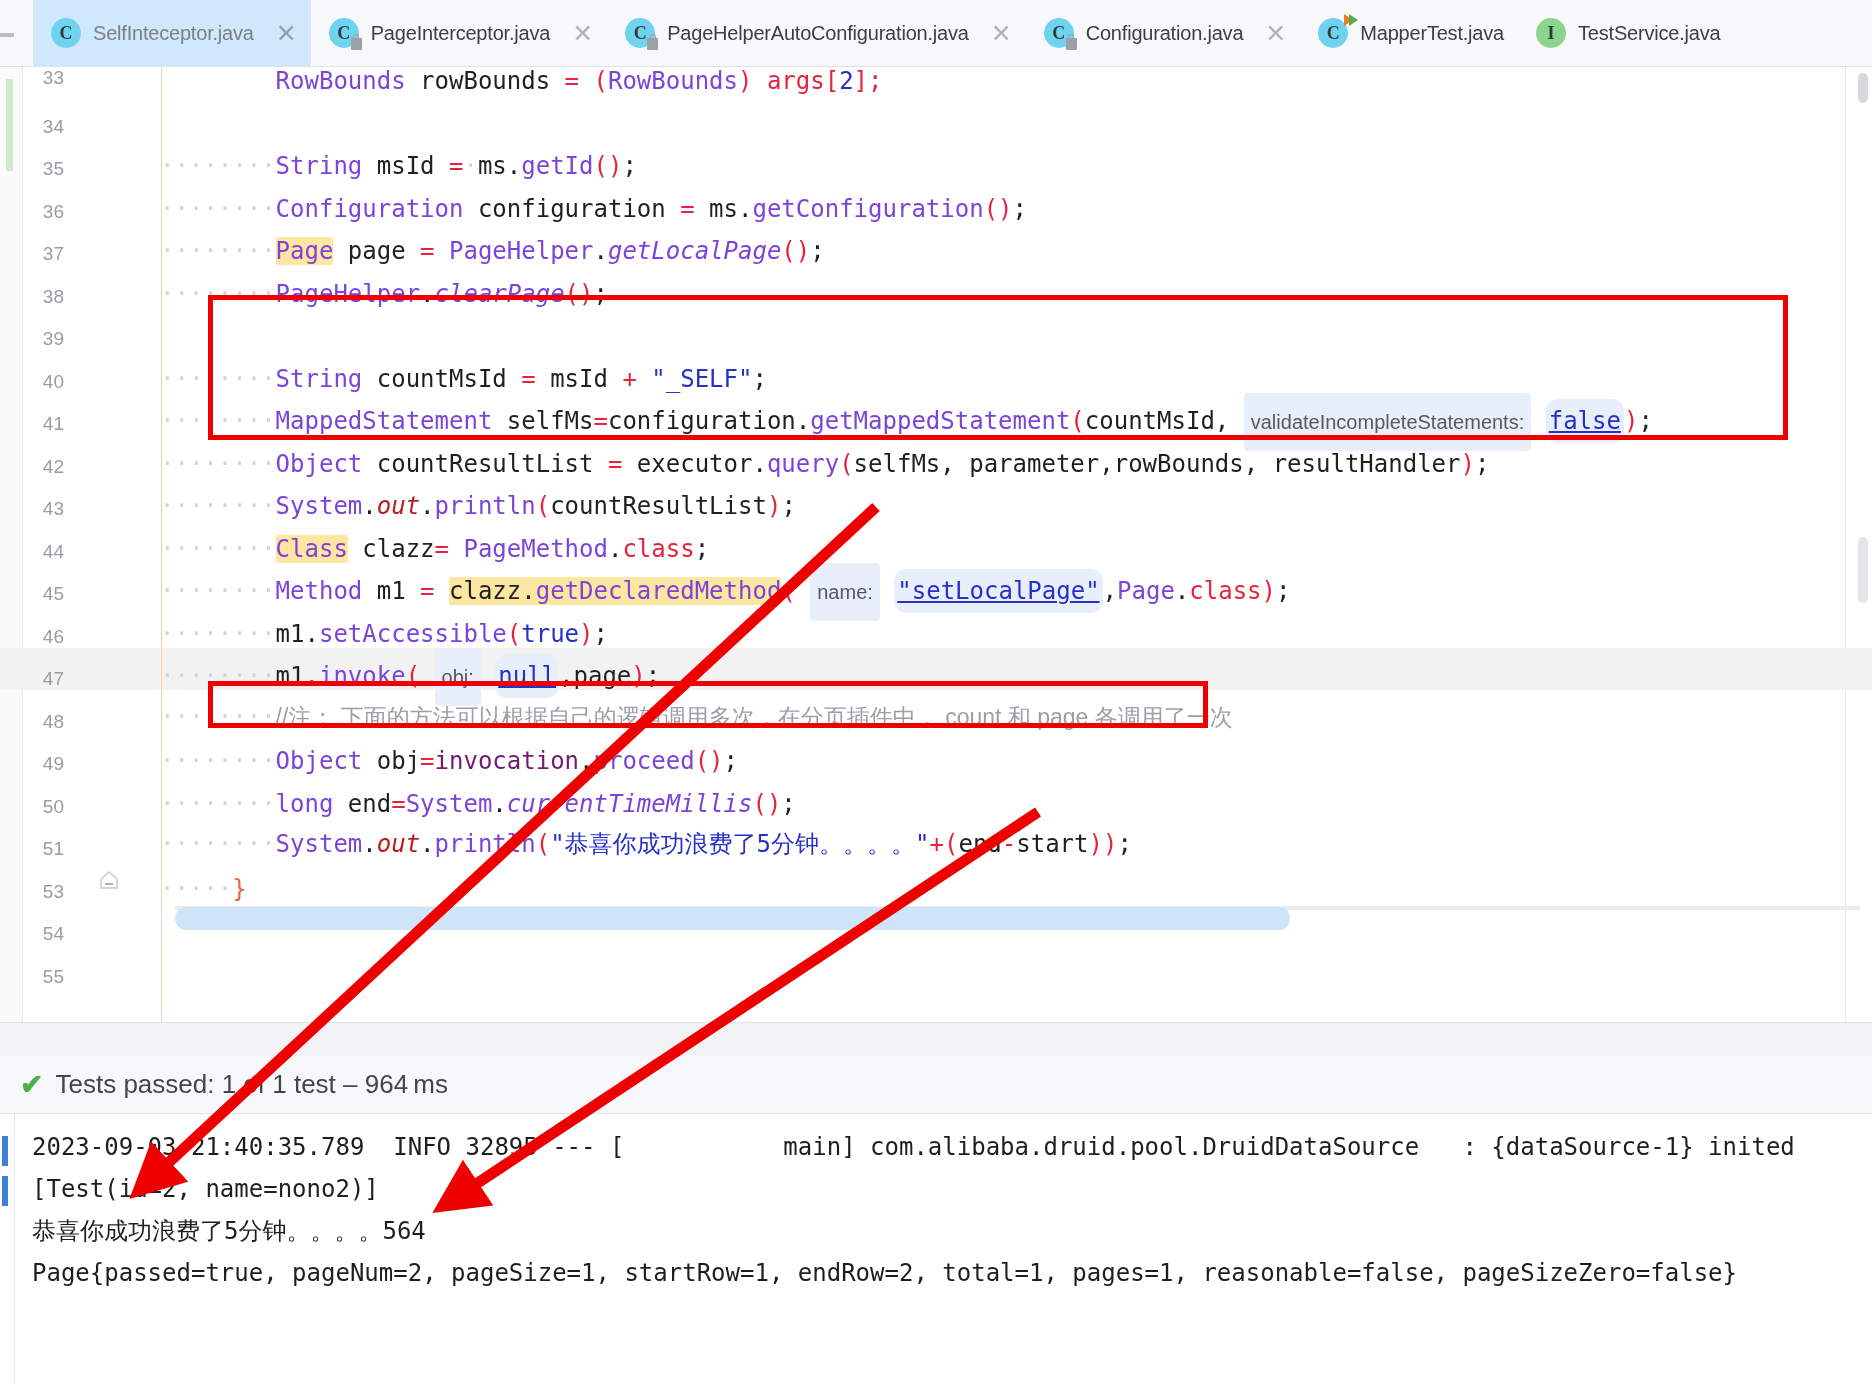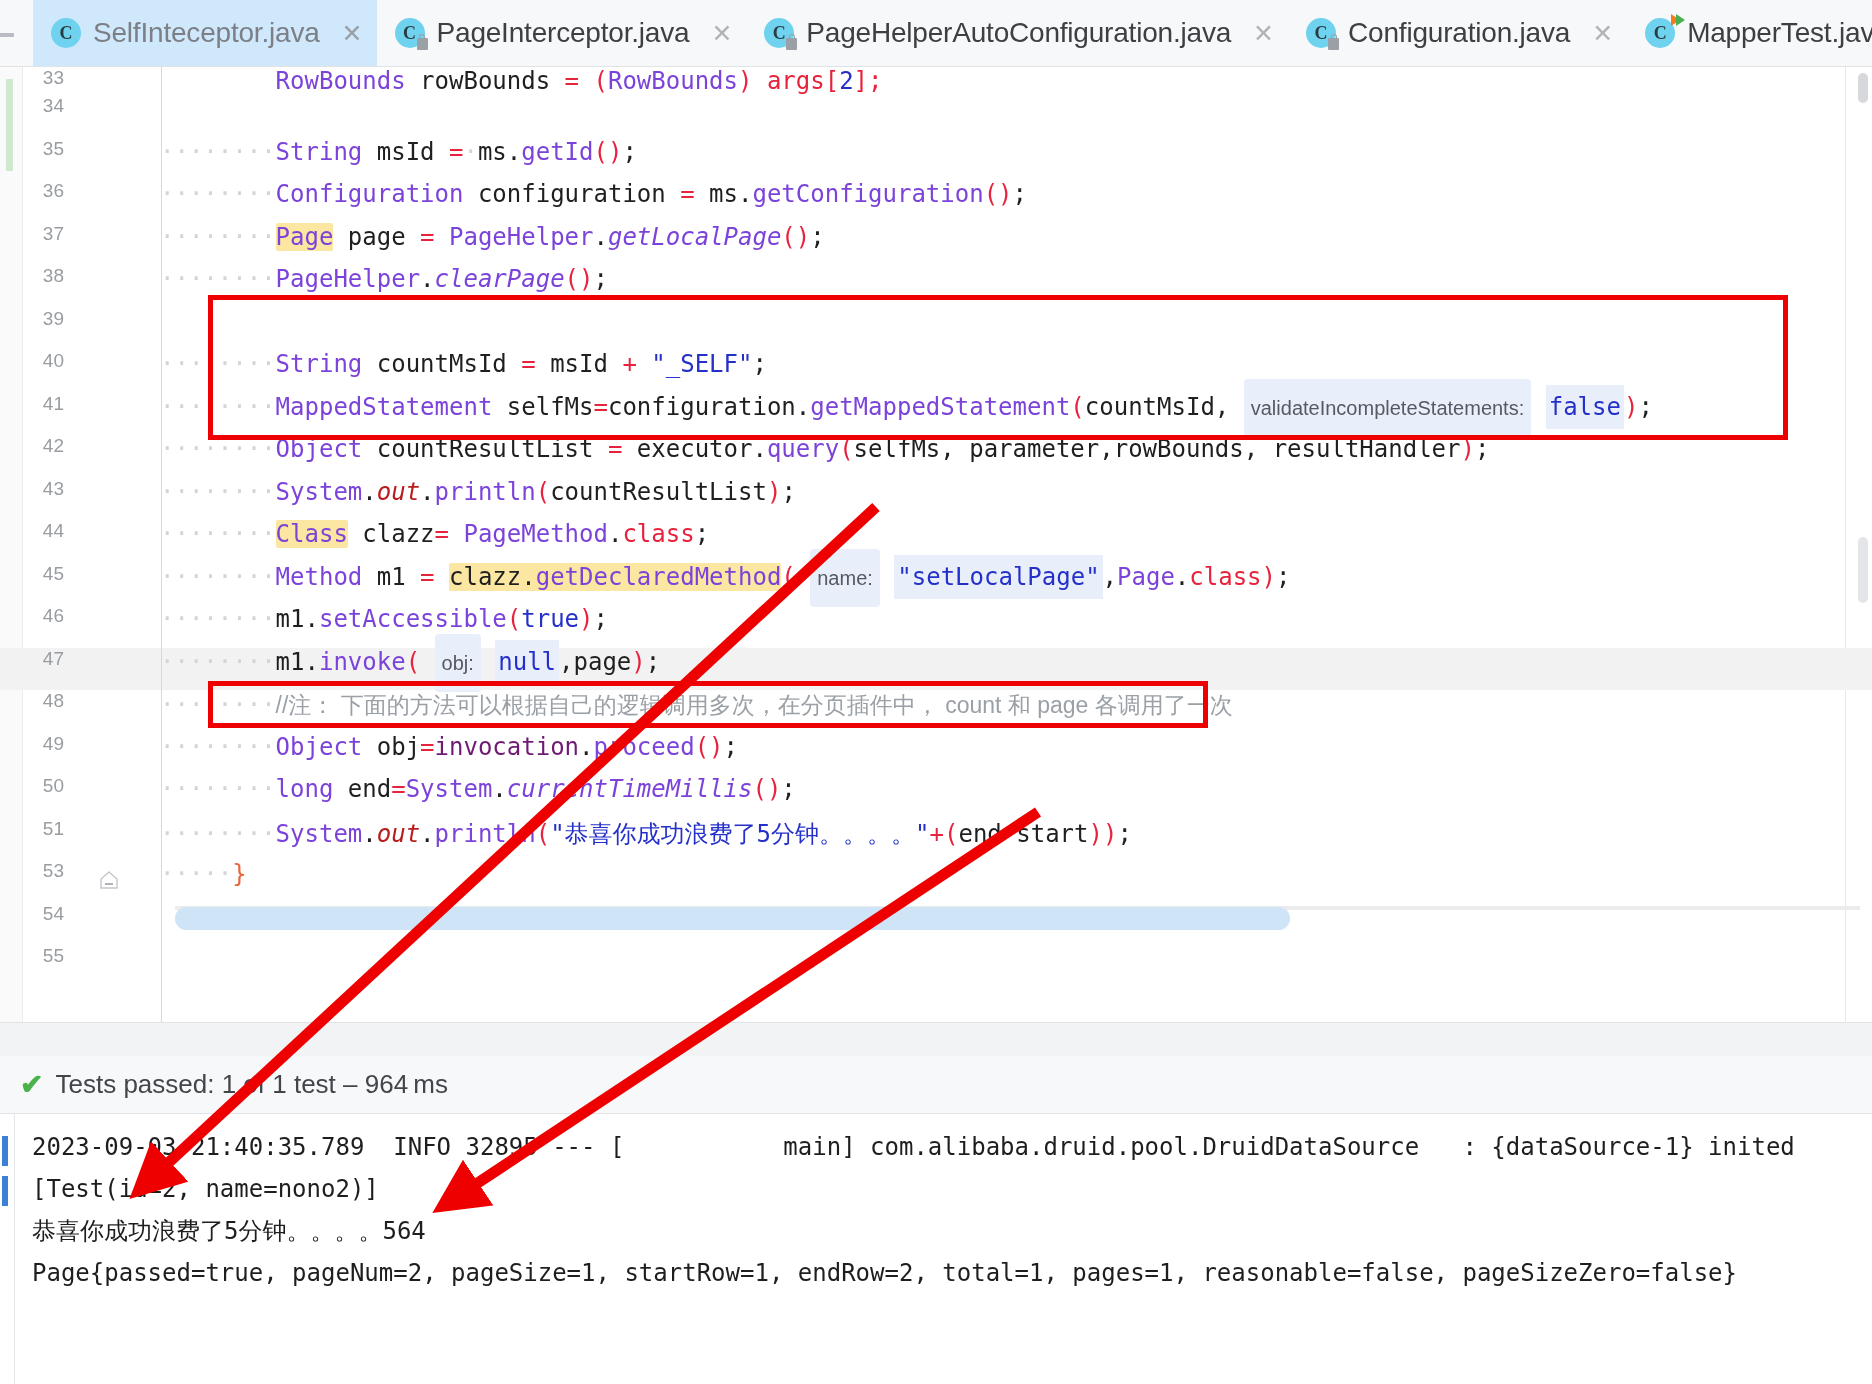--- a/index.html
+++ b/index.html
@@ -38,21 +38,21 @@
     display: flex; align-items: center;
     gap: 12px;
     padding: 0 14px 0 18px;
     height: 100%;
     box-sizing: border-box;
     flex: 0 0 auto;
     white-space: nowrap;
   }
   .tab.active { background: #cfe8fb; }
   .tab-label {
-    font-size: 28px;
+    font-size: 20px;
     color: #3c4043;
     letter-spacing: -0.2px;
   }
   .tab.active .tab-label { color: #7c8086; }
   .tab-close {
     font-size: 25px;
     color: #b0b4b9;
     margin-left: 10px;
     line-height: 1;
     font-weight: 300;
@@ -124,21 +124,21 @@
     background: #cfe9cf;
     border-radius: 1px;
   }
   .code-area {
     position: absolute; left: 0; top: 0;
     width: 1872px; height: 100%;
   }
   .line {
     position: relative;
     height: 42.5px;
-    display: flex; align-items: flex-start;
+    display: flex; align-items: flex-end;
     font-family: "DejaVu Sans Mono", monospace;
     font-size: 24px;
     white-space: pre;
   }
   .line.current { background: #f2f2f2; }
   .lnum {
     width: 78px;
     text-align: right;
     padding-right: 14px;
     color: #999da1;
@@ -178,21 +178,21 @@
   .brace   { color: #e8663c; }
   .hl-ident { background: #fbe7a2; border-radius: 2px; }
   .hint {
     background: #e9eefb;
     color: #555a60;
     border-radius: 4px;
     padding: 18px 7px;
     font-family: "Liberation Sans", sans-serif;
     font-size: 20px;
   }
-  .hint-val { background: #e9eefb; border-radius: 0; padding: 8px 3px;}
+  .hint-val { background: #e9eefb; border-radius: 12px; padding: 8px 3px; text-decoration: underline;}
 
   
   .redbox {
     position: absolute;
     border: 5px solid #ee0000;
     box-sizing: border-box;
     pointer-events: none;
     z-index: 6;
   }
 

